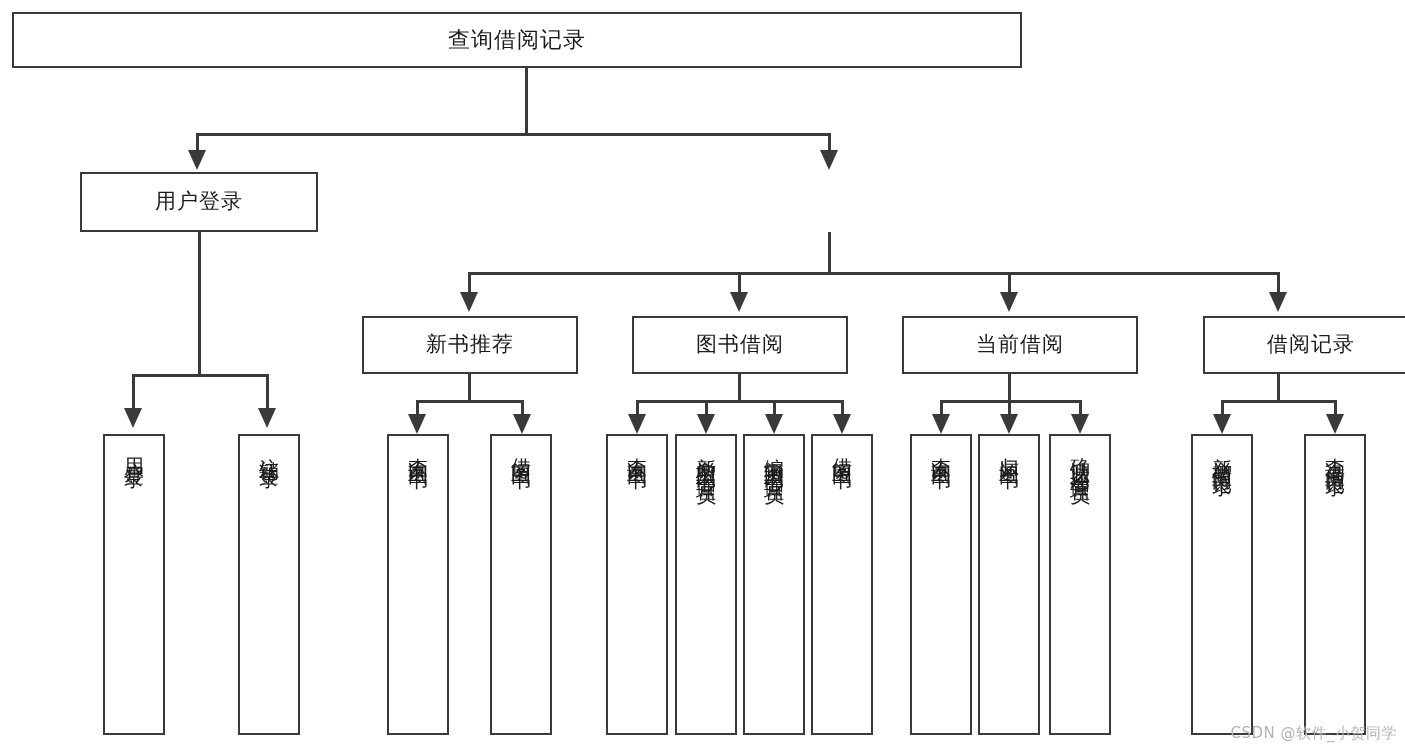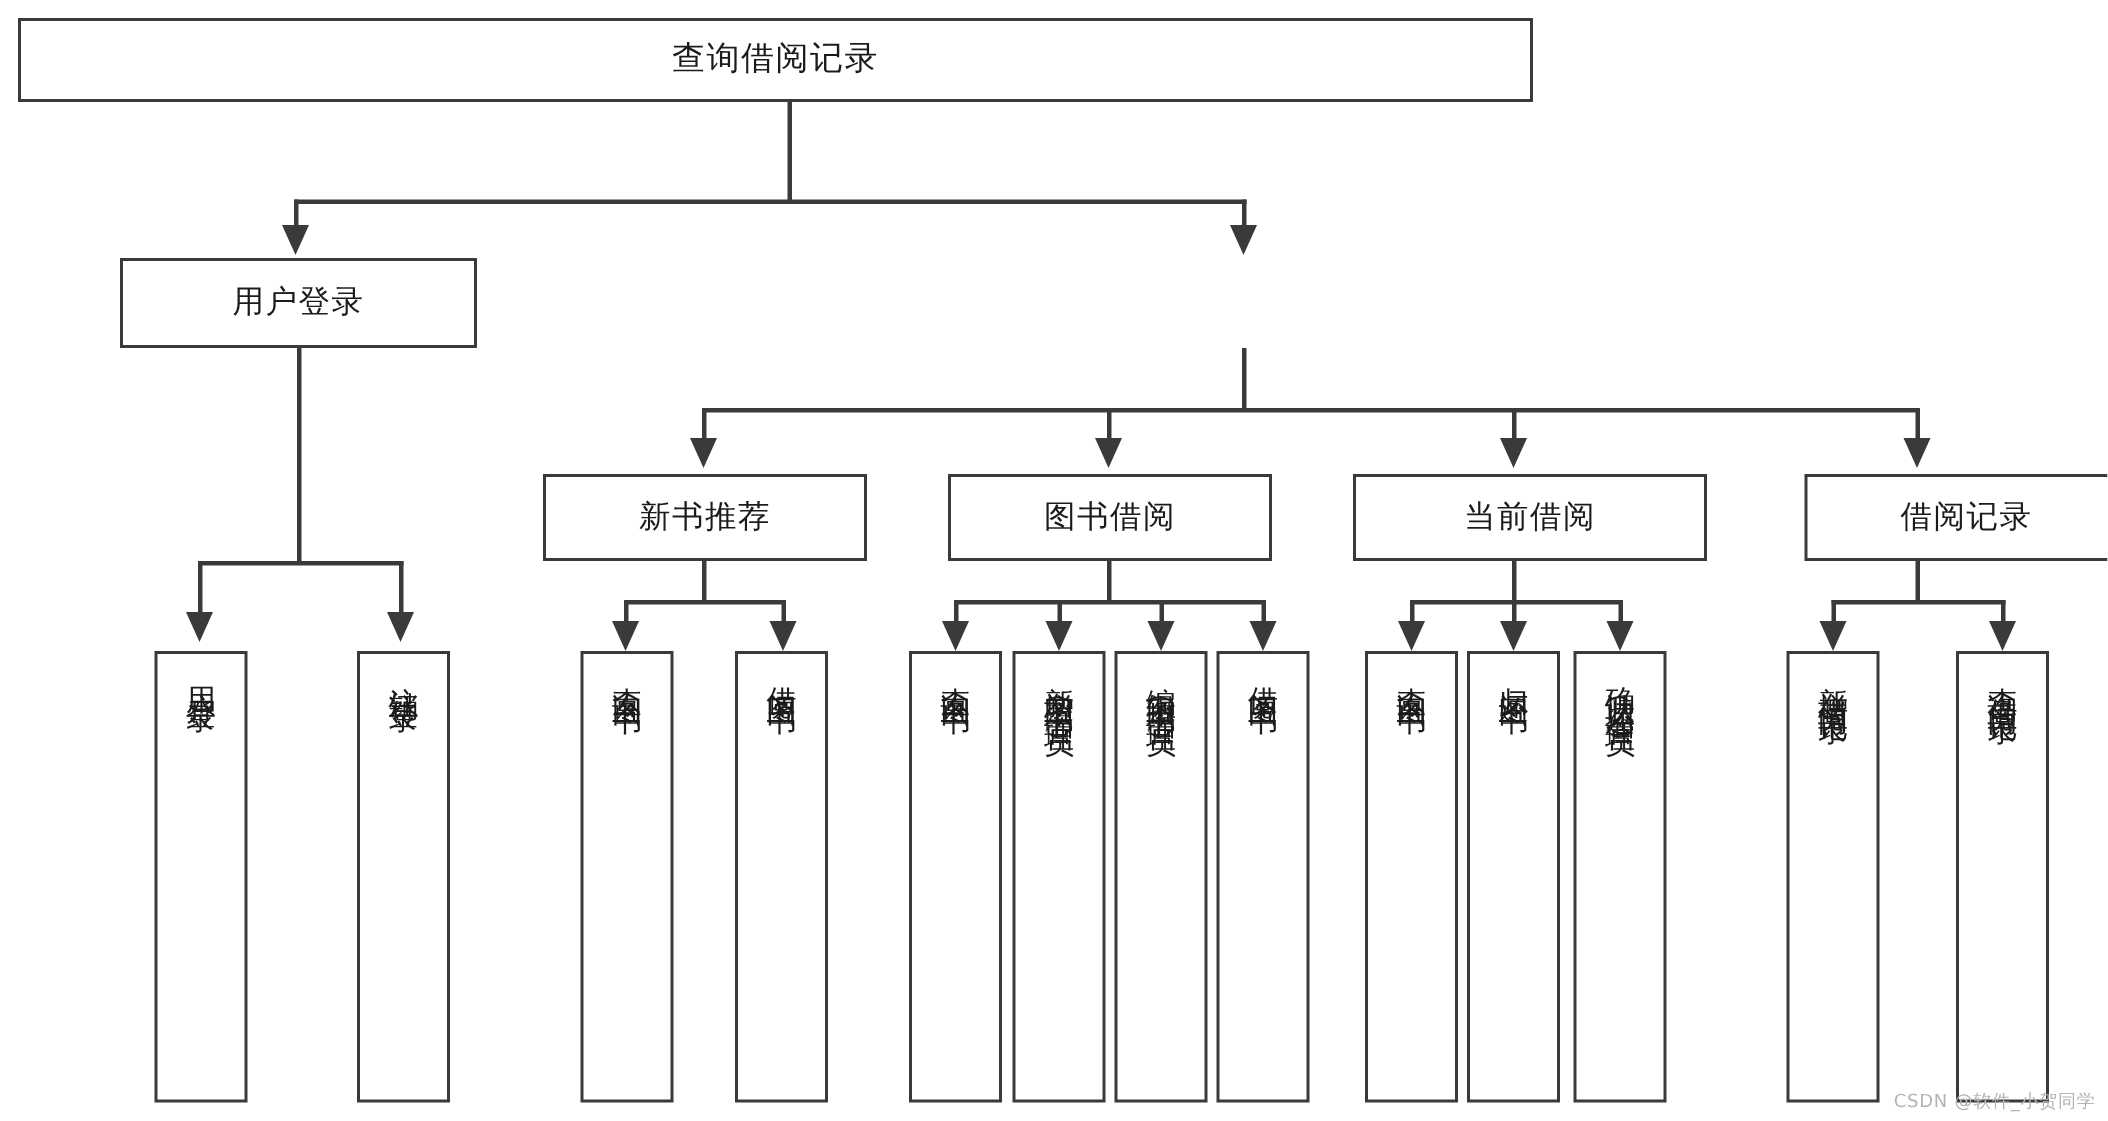--- a/index.html
+++ b/index.html
@@ -69,21 +69,21 @@
     height: 0;
     border-left: 9px solid transparent;
     border-right: 9px solid transparent;
     border-top: 20px solid #3a3a3a;
   }
   
   #watermark {
     position: absolute;
     right: 8px;
     bottom: 4px;
-    font-size: 12px;
+    font-size: 15px;
     color: #b4b4b4;
     letter-spacing: 0.5px;
     white-space: nowrap;
     font-family: "DejaVu Sans", "Liberation Sans", sans-serif;
     margin-top: 39px;
   }
 </style>
 </head>
 <body>
 

